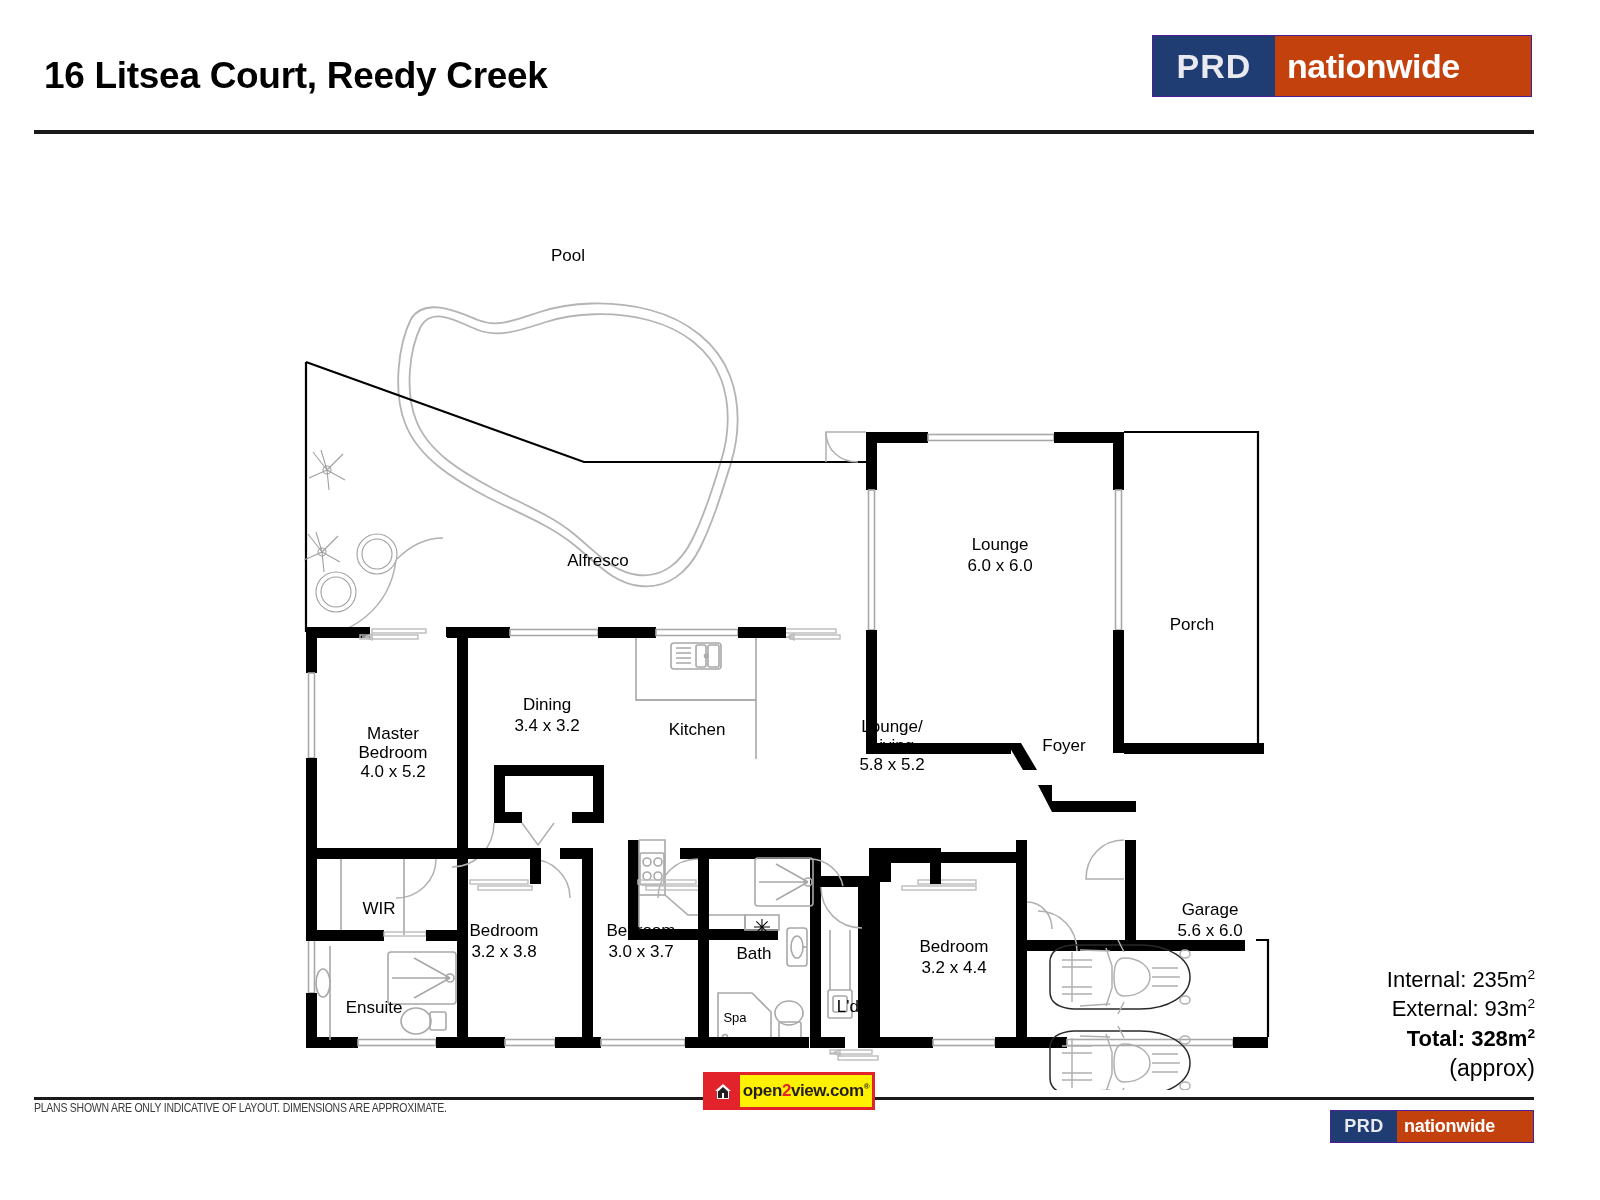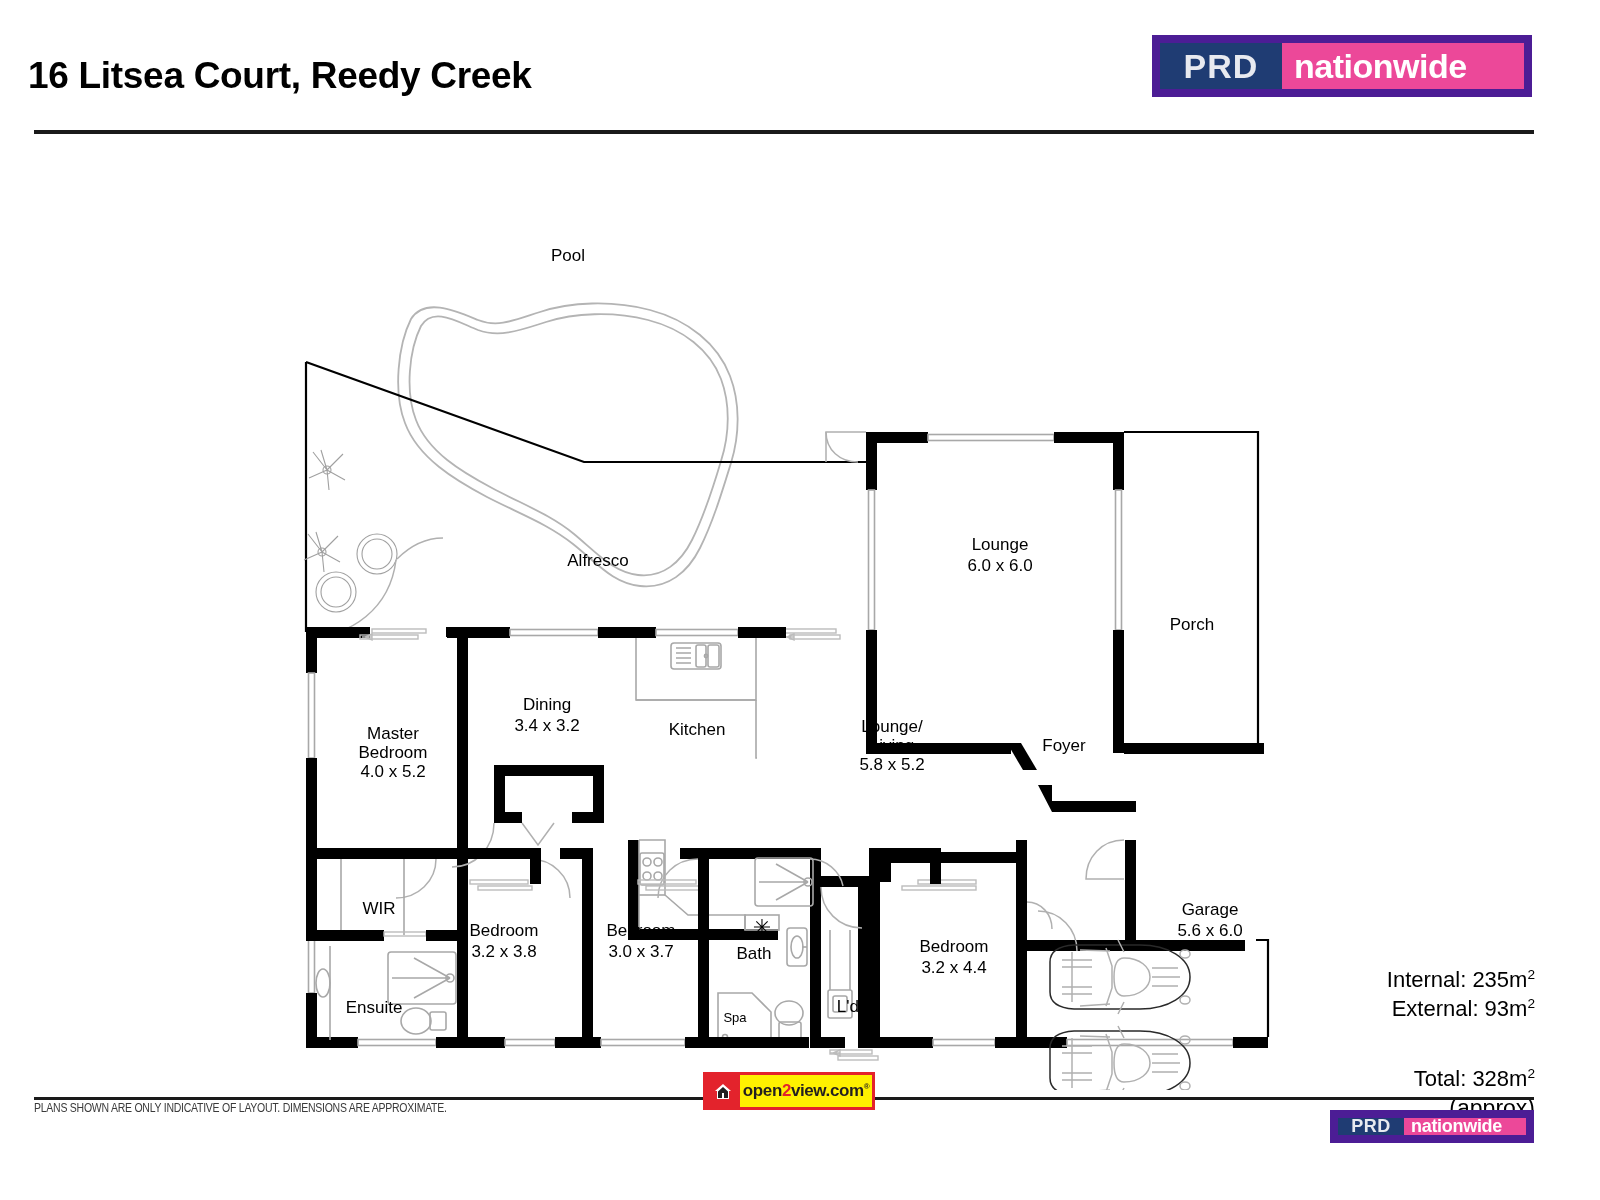--- a/index.html
+++ b/index.html
@@ -1,45 +1,45 @@
 <!DOCTYPE html>
 <html><head>
 <meta charset="utf-8">
 <style>
   html,body{margin:0;padding:0;background:#ffffff;}
   body{width:1600px;height:1200px;position:relative;font-family:"Liberation Sans",sans-serif;overflow:hidden;}
 
   
   #header{position:absolute;left:0;top:0;width:1600px;height:138px;}
-  #page-title{position:absolute;left:28px;top:55px;font-size:37px;font-weight:bold;color:#000;letter-spacing:-0.3px;white-space:nowrap;}
+  #page-title{position:absolute;left:44px;top:55px;font-size:37px;font-weight:bold;color:#000;letter-spacing:-0.3px;white-space:nowrap;}
   #header-rule{position:absolute;left:34px;top:130px;width:1500px;height:4px;background:#1a1a1a;}
 
   
-  .prd-logo{display:flex;align-items:stretch;border:8px solid #4c1d95;box-sizing:border-box;background:#fff;}
+  .prd-logo{display:flex;align-items:stretch;border:1px solid #4c1d95;box-sizing:border-box;background:#fff;}
   .prd-blue{background:#1f3c73;color:#e8eaf0;font-weight:bold;display:flex;align-items:center;justify-content:center;}
-  .prd-red{background:#ec4899;color:#ffffff;font-weight:bold;display:flex;align-items:center;justify-content:center;}
+  .prd-red{background:#c2410c;color:#ffffff;font-weight:bold;display:flex;align-items:center;justify-content:center;}
   #logo-top{position:absolute;left:1152px;top:35px;width:380px;height:62px;}
   #logo-top .prd-blue{width:122px;font-size:34px;letter-spacing:1px;}
   #logo-top .prd-red{flex:1;font-size:34px;letter-spacing:-0.5px;padding-left:12px;justify-content:flex-start;}
   #logo-bottom{position:absolute;left:1330px;top:1110px;width:204px;height:33px;}
   #logo-bottom .prd-blue{width:66px;font-size:18px;letter-spacing:0.5px;}
   #logo-bottom .prd-red{flex:1;font-size:18px;letter-spacing:-0.3px;padding-left:7px;justify-content:flex-start;}
 
   
   #footer-rule{position:absolute;left:34px;top:1097px;width:1500px;height:3px;background:#1a1a1a;}
   #disclaimer{position:absolute;left:34px;top:1099px;font-size:10.5px;color:#3a3a3a;letter-spacing:-0.25px;transform:scaleY(1.25);transform-origin:left top;white-space:nowrap;}
   #o2v{position:absolute;left:703px;top:1072px;width:172px;height:38px;border:3px solid #e3232c;background:#fff100;display:flex;align-items:center;box-sizing:border-box;}
   #o2v-mark{width:34px;height:100%;background:#e3232c;display:flex;align-items:center;justify-content:center;}
   #o2v-text{flex:1;text-align:center;font-size:17px;font-weight:bold;color:#231f20;letter-spacing:-0.4px;}
   #o2v-text .two{color:#e3232c;}
   #o2v-text .reg{font-size:8px;vertical-align:super;}
 
   
   #areas{position:absolute;left:1230px;top:965px;width:305px;text-align:right;font-size:22px;line-height:1.33;color:#000;}
-  #areas .bold{font-weight:normal;margin-top:40px;}
+  #areas .bold{font-weight:bold;}
   #areas .approx{font-size:23px;}
   sup{font-size:0.62em;}
 
   
   #plan{position:absolute;left:0;top:140px;width:1600px;height:950px;}
   #plan svg{display:block;}
 
   .rlabel{font-family:"Liberation Sans",sans-serif;font-size:17px;fill:#000;text-anchor:middle;}
   .rlabel.sm{font-size:13px;}
 </style>

